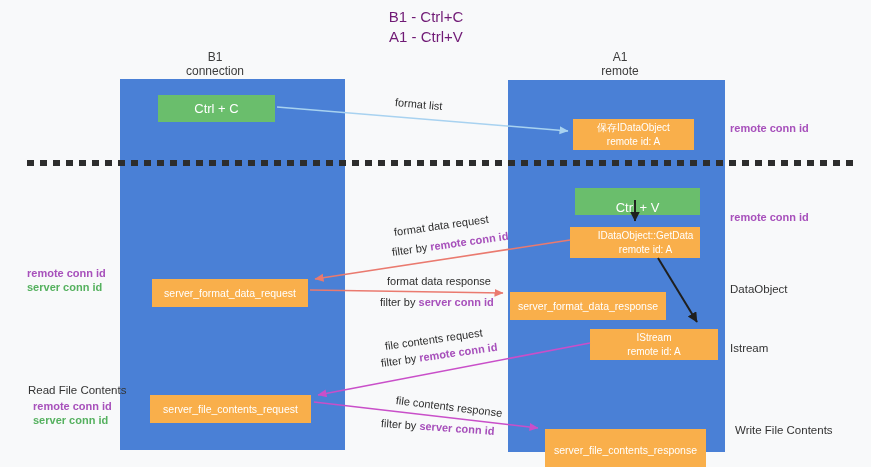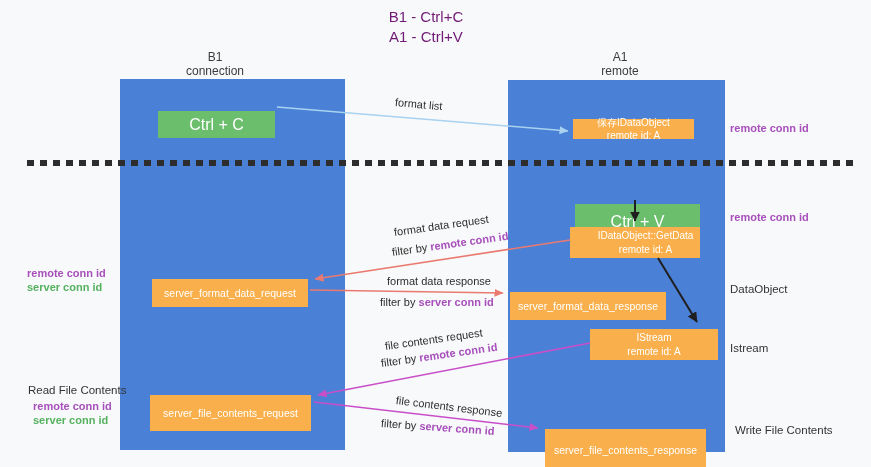--- a/index.html
+++ b/index.html
@@ -9,21 +9,21 @@
     font-family:"Liberation Sans",sans-serif;
     color:#3d3d3d;
   }
   .title{position:absolute;left:426px;transform:translateX(-50%);
     font-size:15px;color:#701a75;white-space:nowrap;}
   .col{position:absolute;background:#4a80d6;}
   .col-header{position:absolute;transform:translateX(-50%);text-align:center;
     font-size:12px;line-height:1.15;color:#3c3c3c;white-space:nowrap;}
   .box{position:absolute;display:flex;flex-direction:column;align-items:center;
     justify-content:center;text-align:center;color:#ffffff;box-sizing:border-box;}
-  .green{background:#6abe6c;font-size:16px;margin-top:16px;}
+  .green{background:#6abe6c;font-size:13px;}
   .orange{background:#f9af4b;}
   .one-line{font-size:10.5px;margin-top:12px;}
   .two-line{font-size:10px;line-height:1.35;}
   .lbl{position:absolute;white-space:nowrap;font-size:11px;}
   .bold{font-weight:bold;}
   .purple{color:#a750bb;}
   .greentxt{color:#55b15f;}
   .blacktxt{color:#333333;font-size:11.5px;}
   .alabel{position:absolute;white-space:nowrap;font-size:11px;color:#2e2e2e;
     transform-origin:left center;}
@@ -50,40 +50,40 @@
   <div class="col" style="left:120px;top:79px;width:225px;height:371px;"></div>
   <div class="col" style="left:508px;top:80px;width:217px;height:372px;"></div>
 
   <div class="box green" style="left:158px;top:95px;width:117px;height:27px;">
     <span>Ctrl + C</span>
   </div>
   <div class="box green" style="left:575px;top:188px;width:125px;height:27px;justify-content:flex-end;">
     <span>Ctrl + V</span>
   </div>
 
-  <div class="box orange two-line" style="left:573px;top:119px;width:121px;height:20px;">
+  <div class="box orange two-line" style="left:573px;top:119px;width:121px;height:31px;">
     <div>保存IDataObject</div>
     <div>remote id: A</div>
   </div>
   <div class="box orange two-line" style="left:570px;top:227px;width:130px;height:31px;padding-left:21px;">
     <div>IDataObject::GetData</div>
     <div>remote id: A</div>
   </div>
   <div class="box orange two-line" style="left:590px;top:329px;width:128px;height:31px;">
     <div>IStream</div>
     <div>remote id: A</div>
   </div>
 
   <div class="box orange one-line" style="left:152px;top:267px;width:156px;height:28px;">
     <span>server_format_data_request</span>
   </div>
   <div class="box orange one-line" style="left:510px;top:280px;width:156px;height:28px;">
     <span>server_format_data_response</span>
   </div>
-  <div class="box orange one-line" style="left:150px;top:383px;width:161px;height:36px;">
+  <div class="box orange one-line" style="left:150px;top:383px;width:161px;height:28px;">
     <span>server_file_contents_request</span>
   </div>
   <div class="box orange one-line" style="left:545px;top:417px;width:161px;height:42px;">
     <span>server_file_contents_response</span>
   </div>
 
   <div class="lbl bold purple" style="left:730px;top:122px;">remote conn id</div>
   <div class="lbl bold purple" style="left:730px;top:211px;">remote conn id</div>
   <div class="lbl blacktxt" style="left:730px;top:235px;margin-top:48px;">DataObject</div>
   <div class="lbl blacktxt" style="left:730px;top:342px;">Istream</div>

